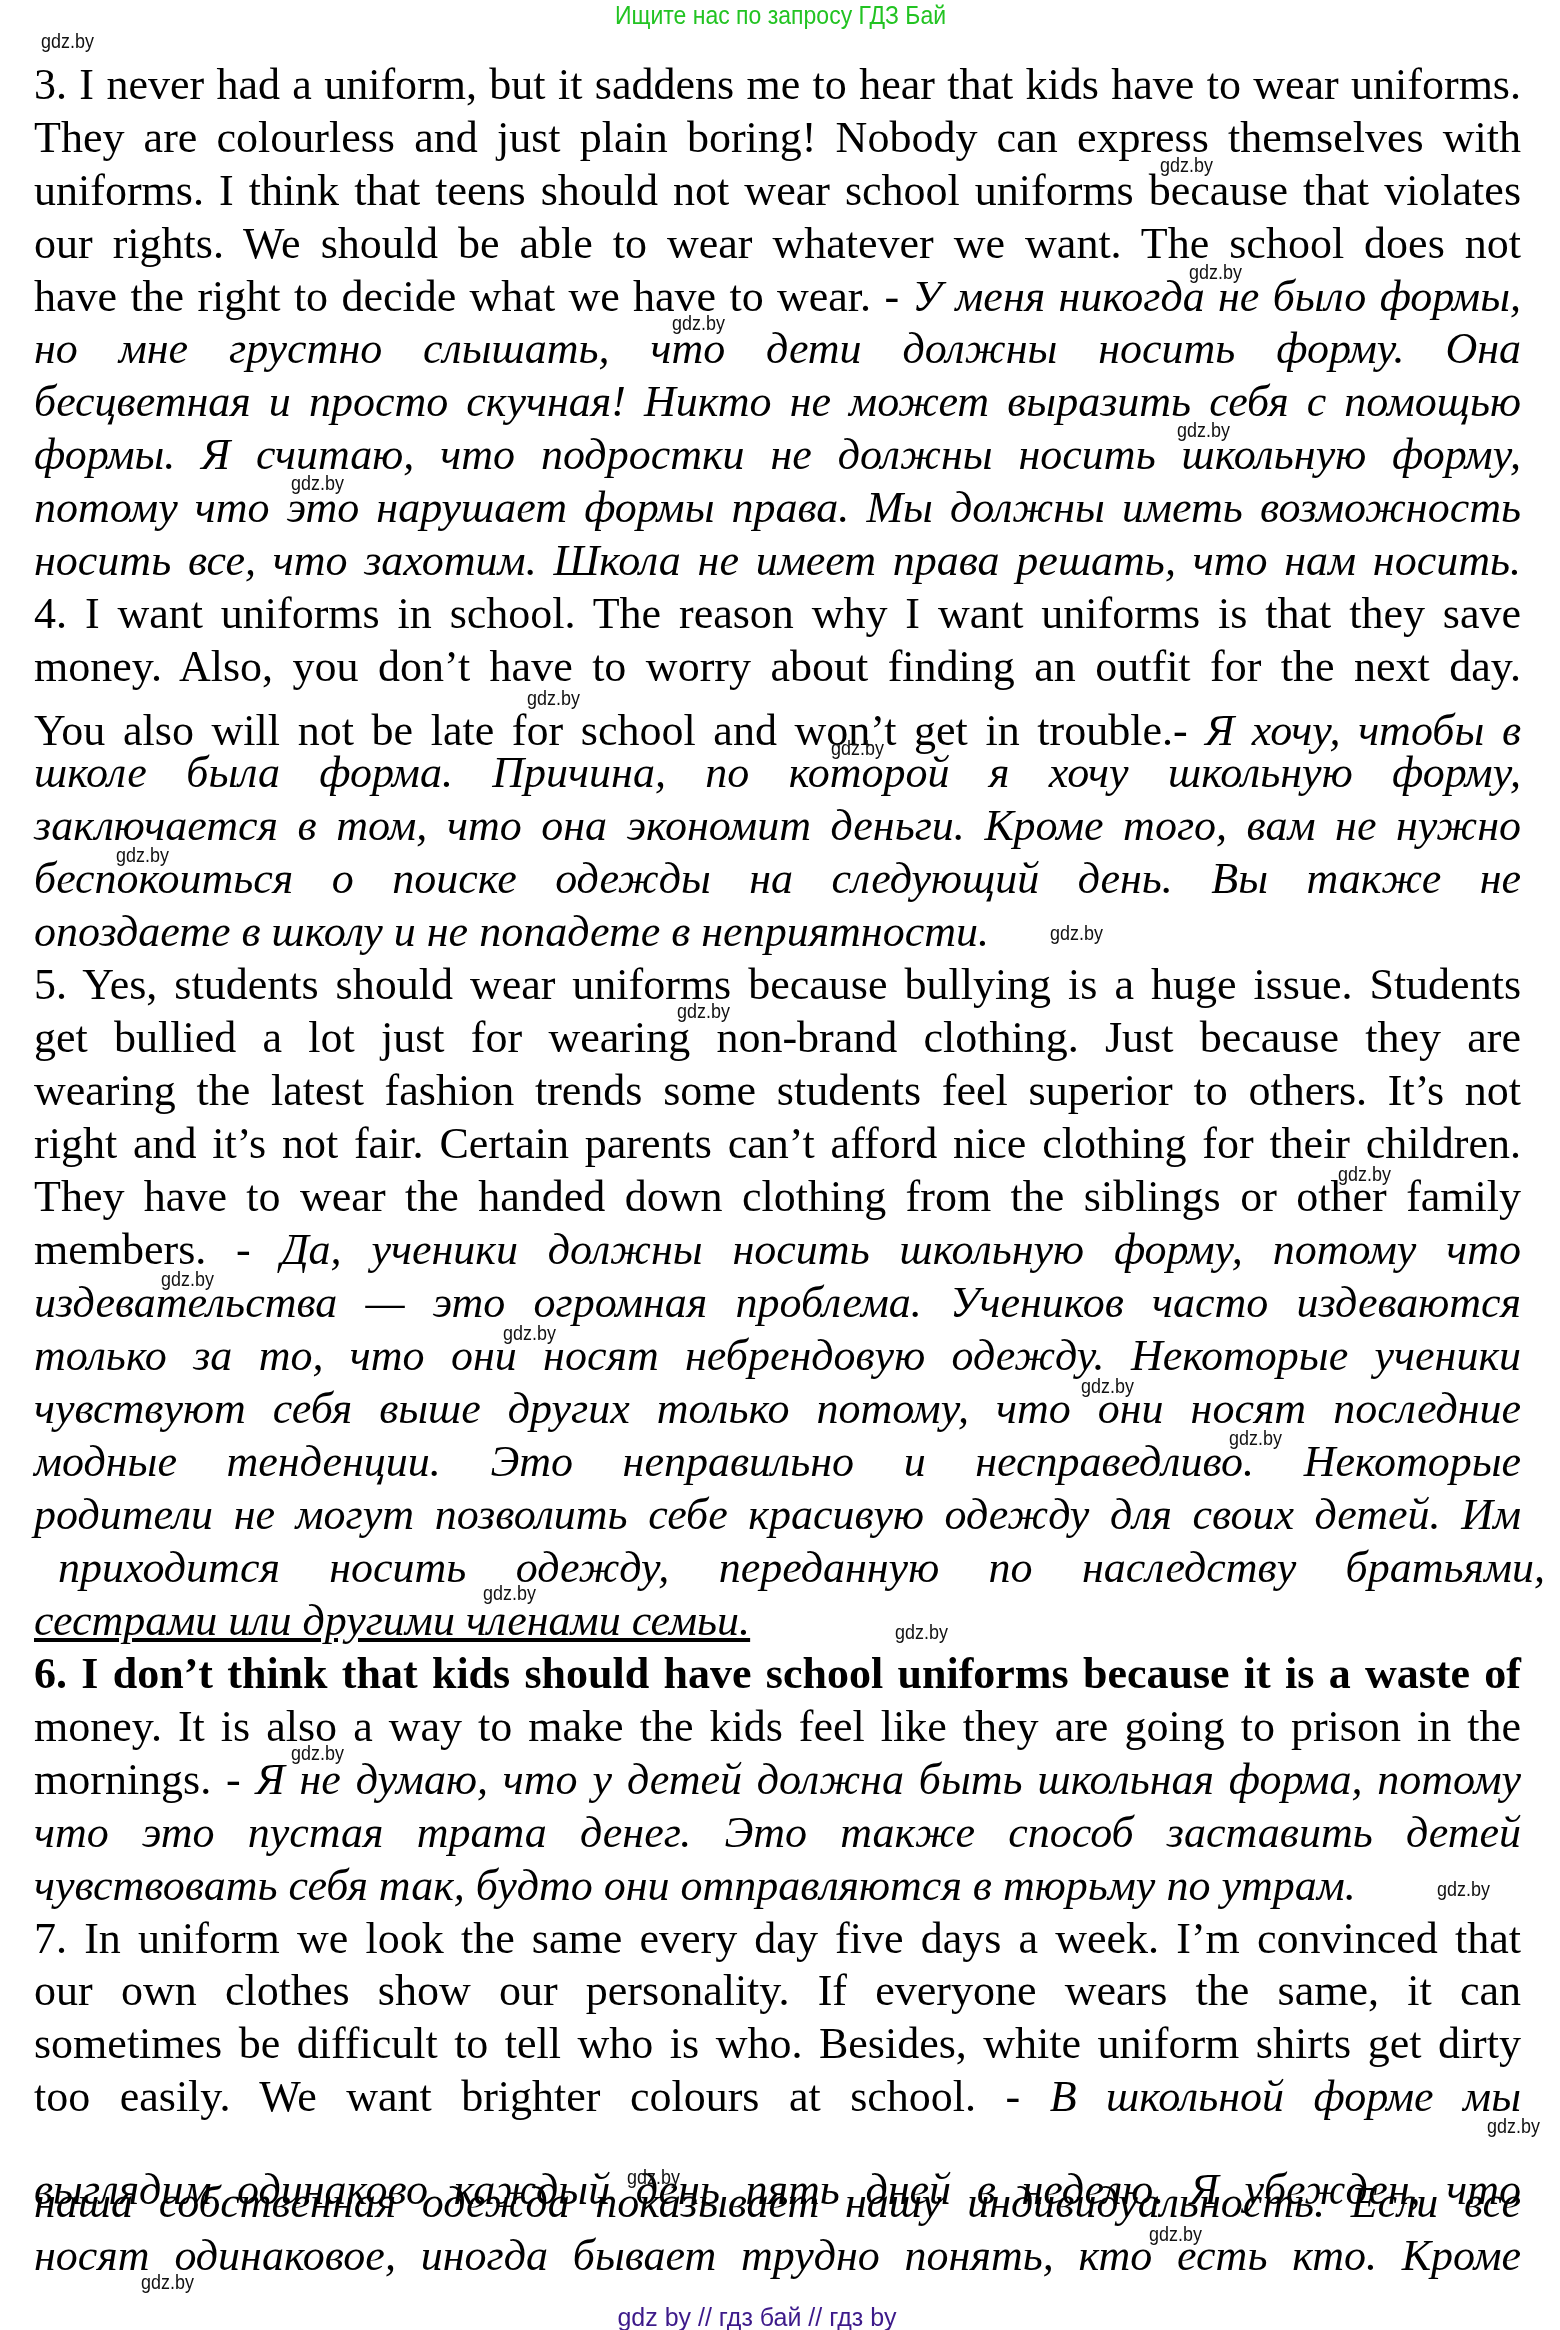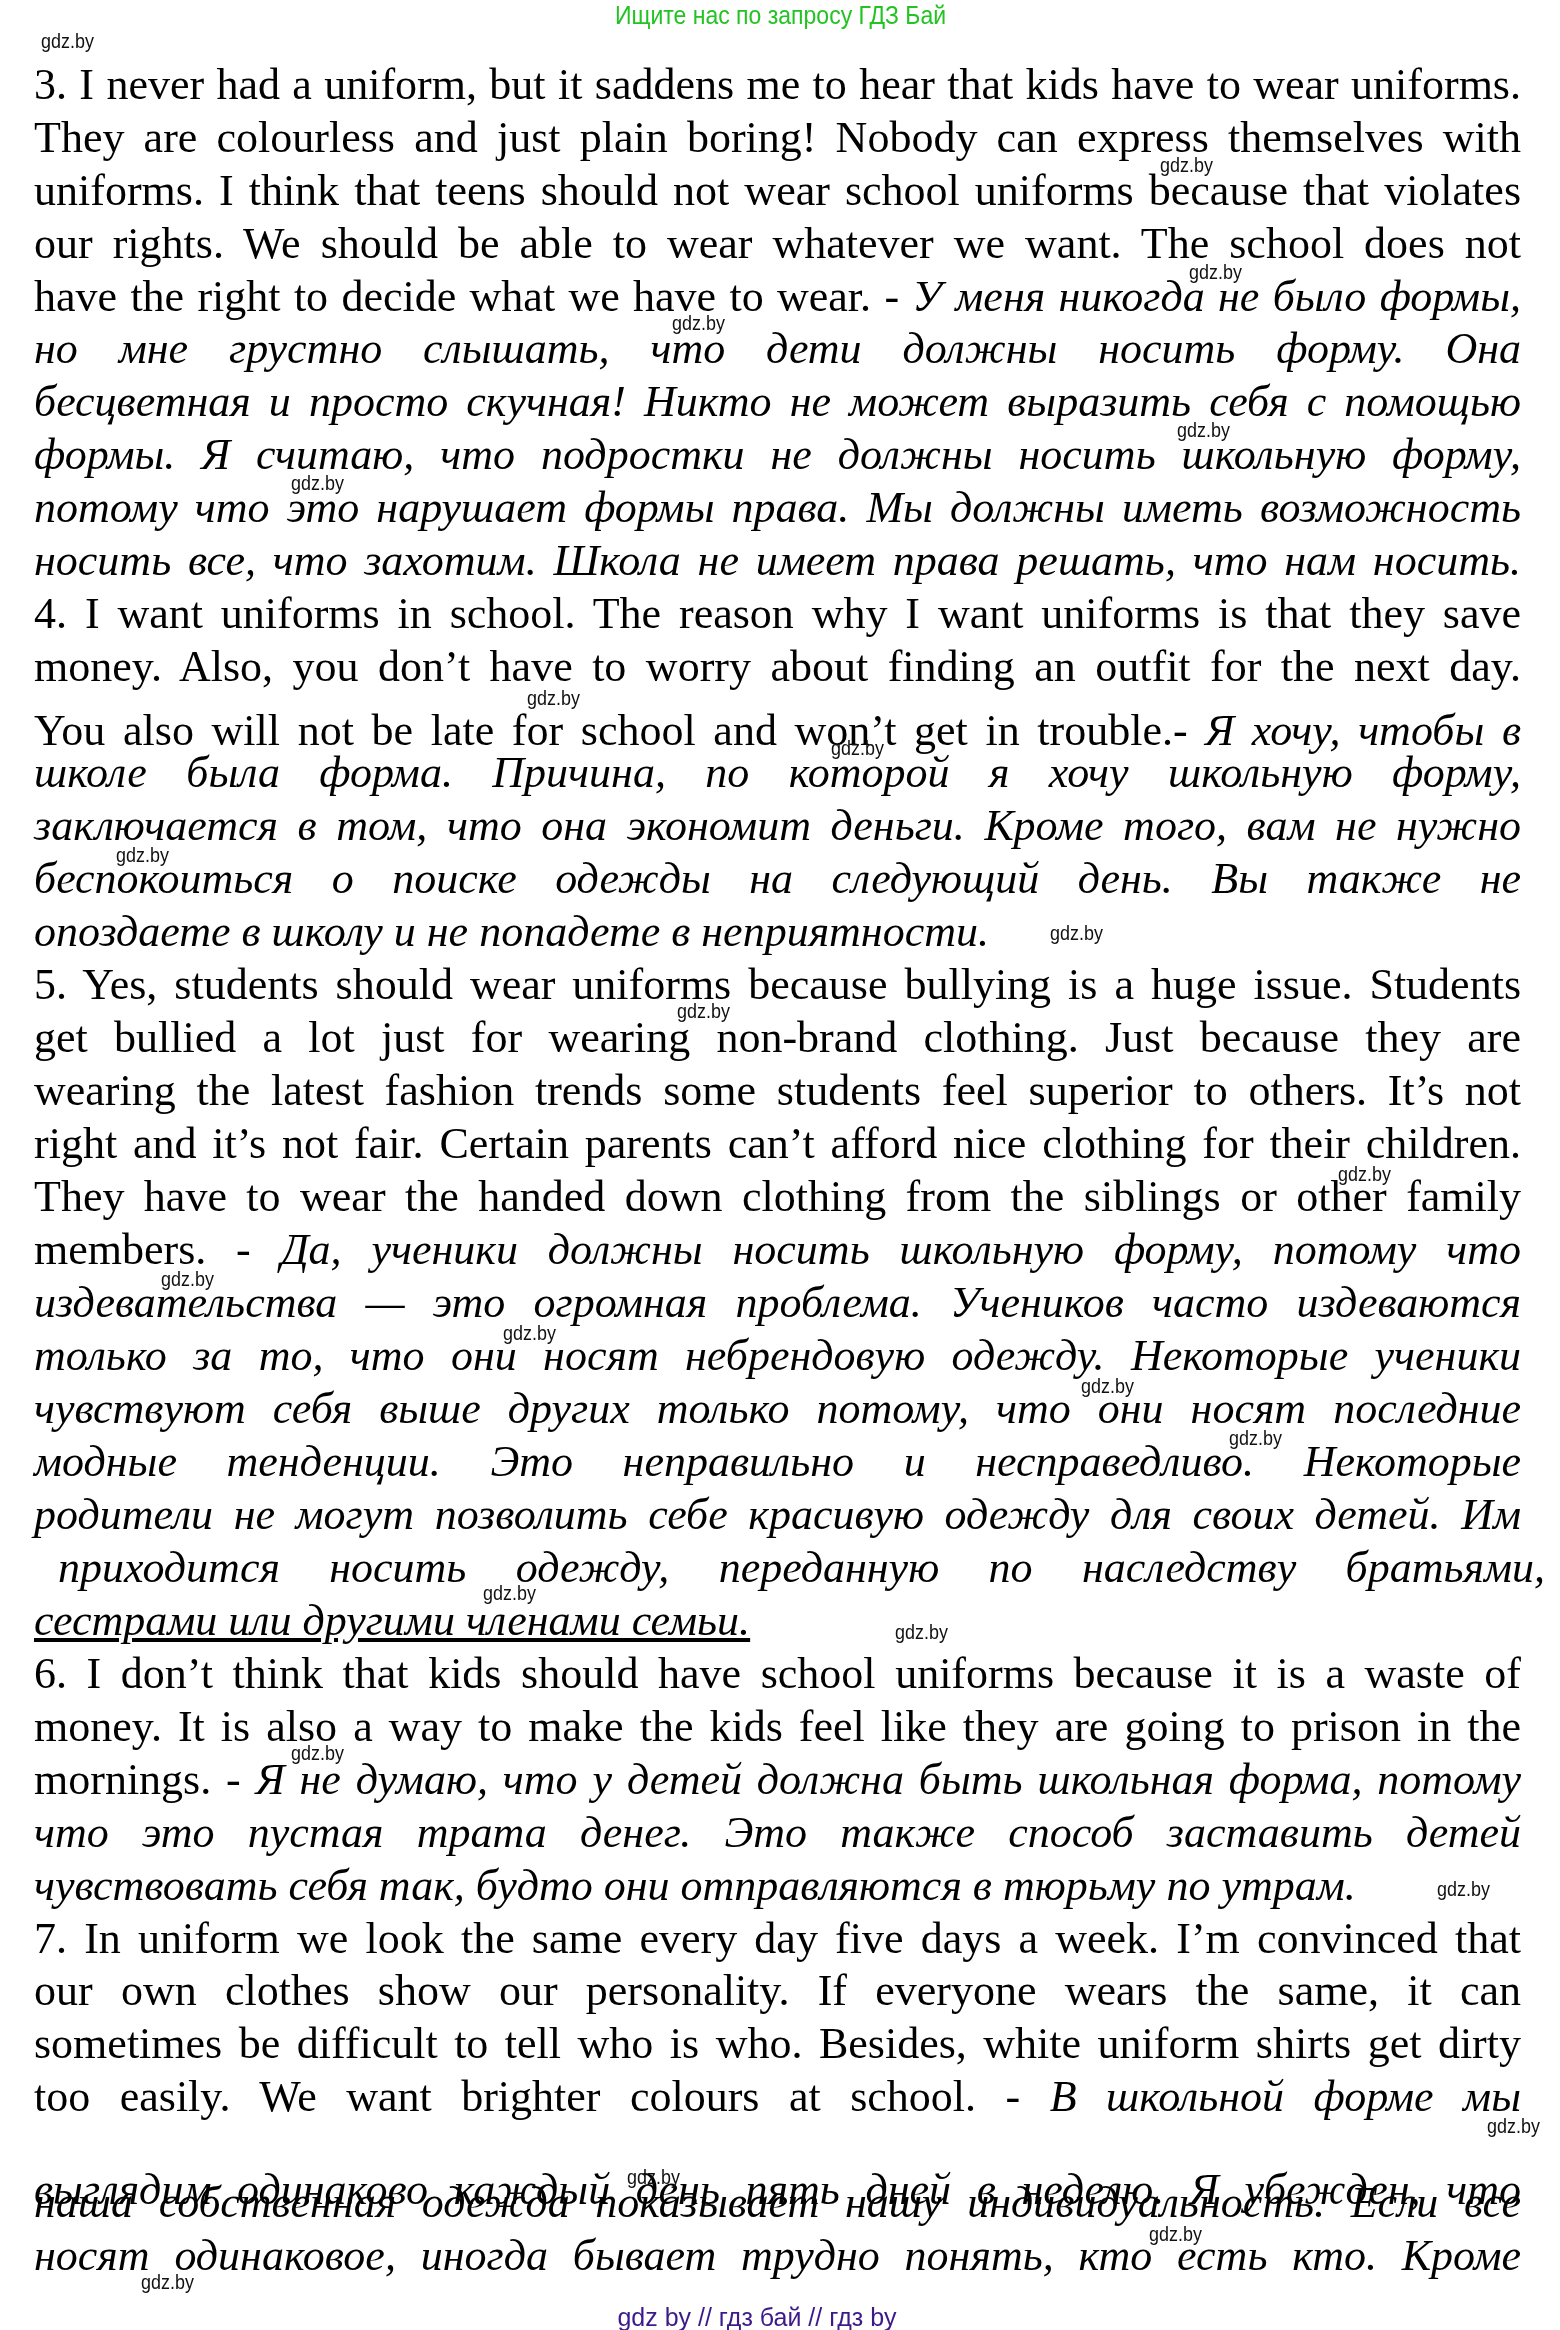--- a/index.html
+++ b/index.html
@@ -58,21 +58,21 @@
     <div class="line" style="top: 1086px;"><span>right and it’s not fair. Certain parents can’t afford nice clothing for their children.</span></div>
     <div class="line" style="top: 1139px;"><span>They have to wear the handed down clothing from the siblings or other family</span></div>
     <div class="line" style="top: 1192px;"><span>members. - </span><span class="it">Да, ученики должны носить школьную форму, потому что</span></div>
     <div class="line" style="top: 1245px;"><span class="it">издевательства — это огромная проблема. Учеников часто издеваются</span></div>
     <div class="line" style="top: 1298px;"><span class="it">только за то, что они носят небрендовую одежду. Некоторые ученики</span></div>
     <div class="line" style="top: 1351px;"><span class="it">чувствуют себя выше других только потому, что они носят последние</span></div>
     <div class="line" style="top: 1404px;"><span class="it">модные тенденции. Это неправильно и несправедливо. Некоторые</span></div>
     <div class="line" style="top: 1457px;"><span class="it">родители не могут позволить себе красивую одежду для своих детей. Им</span></div>
     <div class="line" style="top: 1510px; margin-left: 24px;"><span class="it">приходится носить одежду, переданную по наследству братьями,</span></div>
     <div class="line last" style="top: 1563px; text-decoration: underline;"><span class="it">сестрами или другими членами семьи.</span></div>
-    <div class="line" style="top: 1616px;"><span>6. I don’t think that kids should have school uniforms because it is a waste of</span></div>
+    <div class="line" style="top: 1616px; font-weight: bold;"><span>6. I don’t think that kids should have school uniforms because it is a waste of</span></div>
     <div class="line" style="top: 1669px;"><span>money. It is also a way to make the kids feel like they are going to prison in the</span></div>
     <div class="line" style="top: 1722px;"><span>mornings. - </span><span class="it">Я не думаю, что у детей должна быть школьная форма, потому</span></div>
     <div class="line" style="top: 1775px;"><span class="it">что это пустая трата денег. Это также способ заставить детей</span></div>
     <div class="line last" style="top: 1828px;"><span class="it">чувствовать себя так, будто они отправляются в тюрьму по утрам.</span></div>
     <div class="line" style="top: 1881px;"><span>7. In uniform we look the same every day five days a week. I’m convinced that</span></div>
     <div class="line" style="top: 1933px;"><span>our own clothes show our personality. If everyone wears the same, it can</span></div>
     <div class="line" style="top: 1986px;"><span>sometimes be difficult to tell who is who. Besides, white uniform shirts get dirty</span></div>
     <div class="line" style="top: 2039px;"><span>too easily. We want brighter colours at school. - </span><span class="it">В школьной форме мы</span></div>
     <div class="line" style="top: 2092px; margin-top: 40px;"><span class="it">выглядим одинаково каждый день пять дней в неделю. Я убежден, что</span></div>
     <div class="line" style="top: 2145px;"><span class="it">наша собственная одежда показывает нашу индивидуальность. Если все</span></div>

